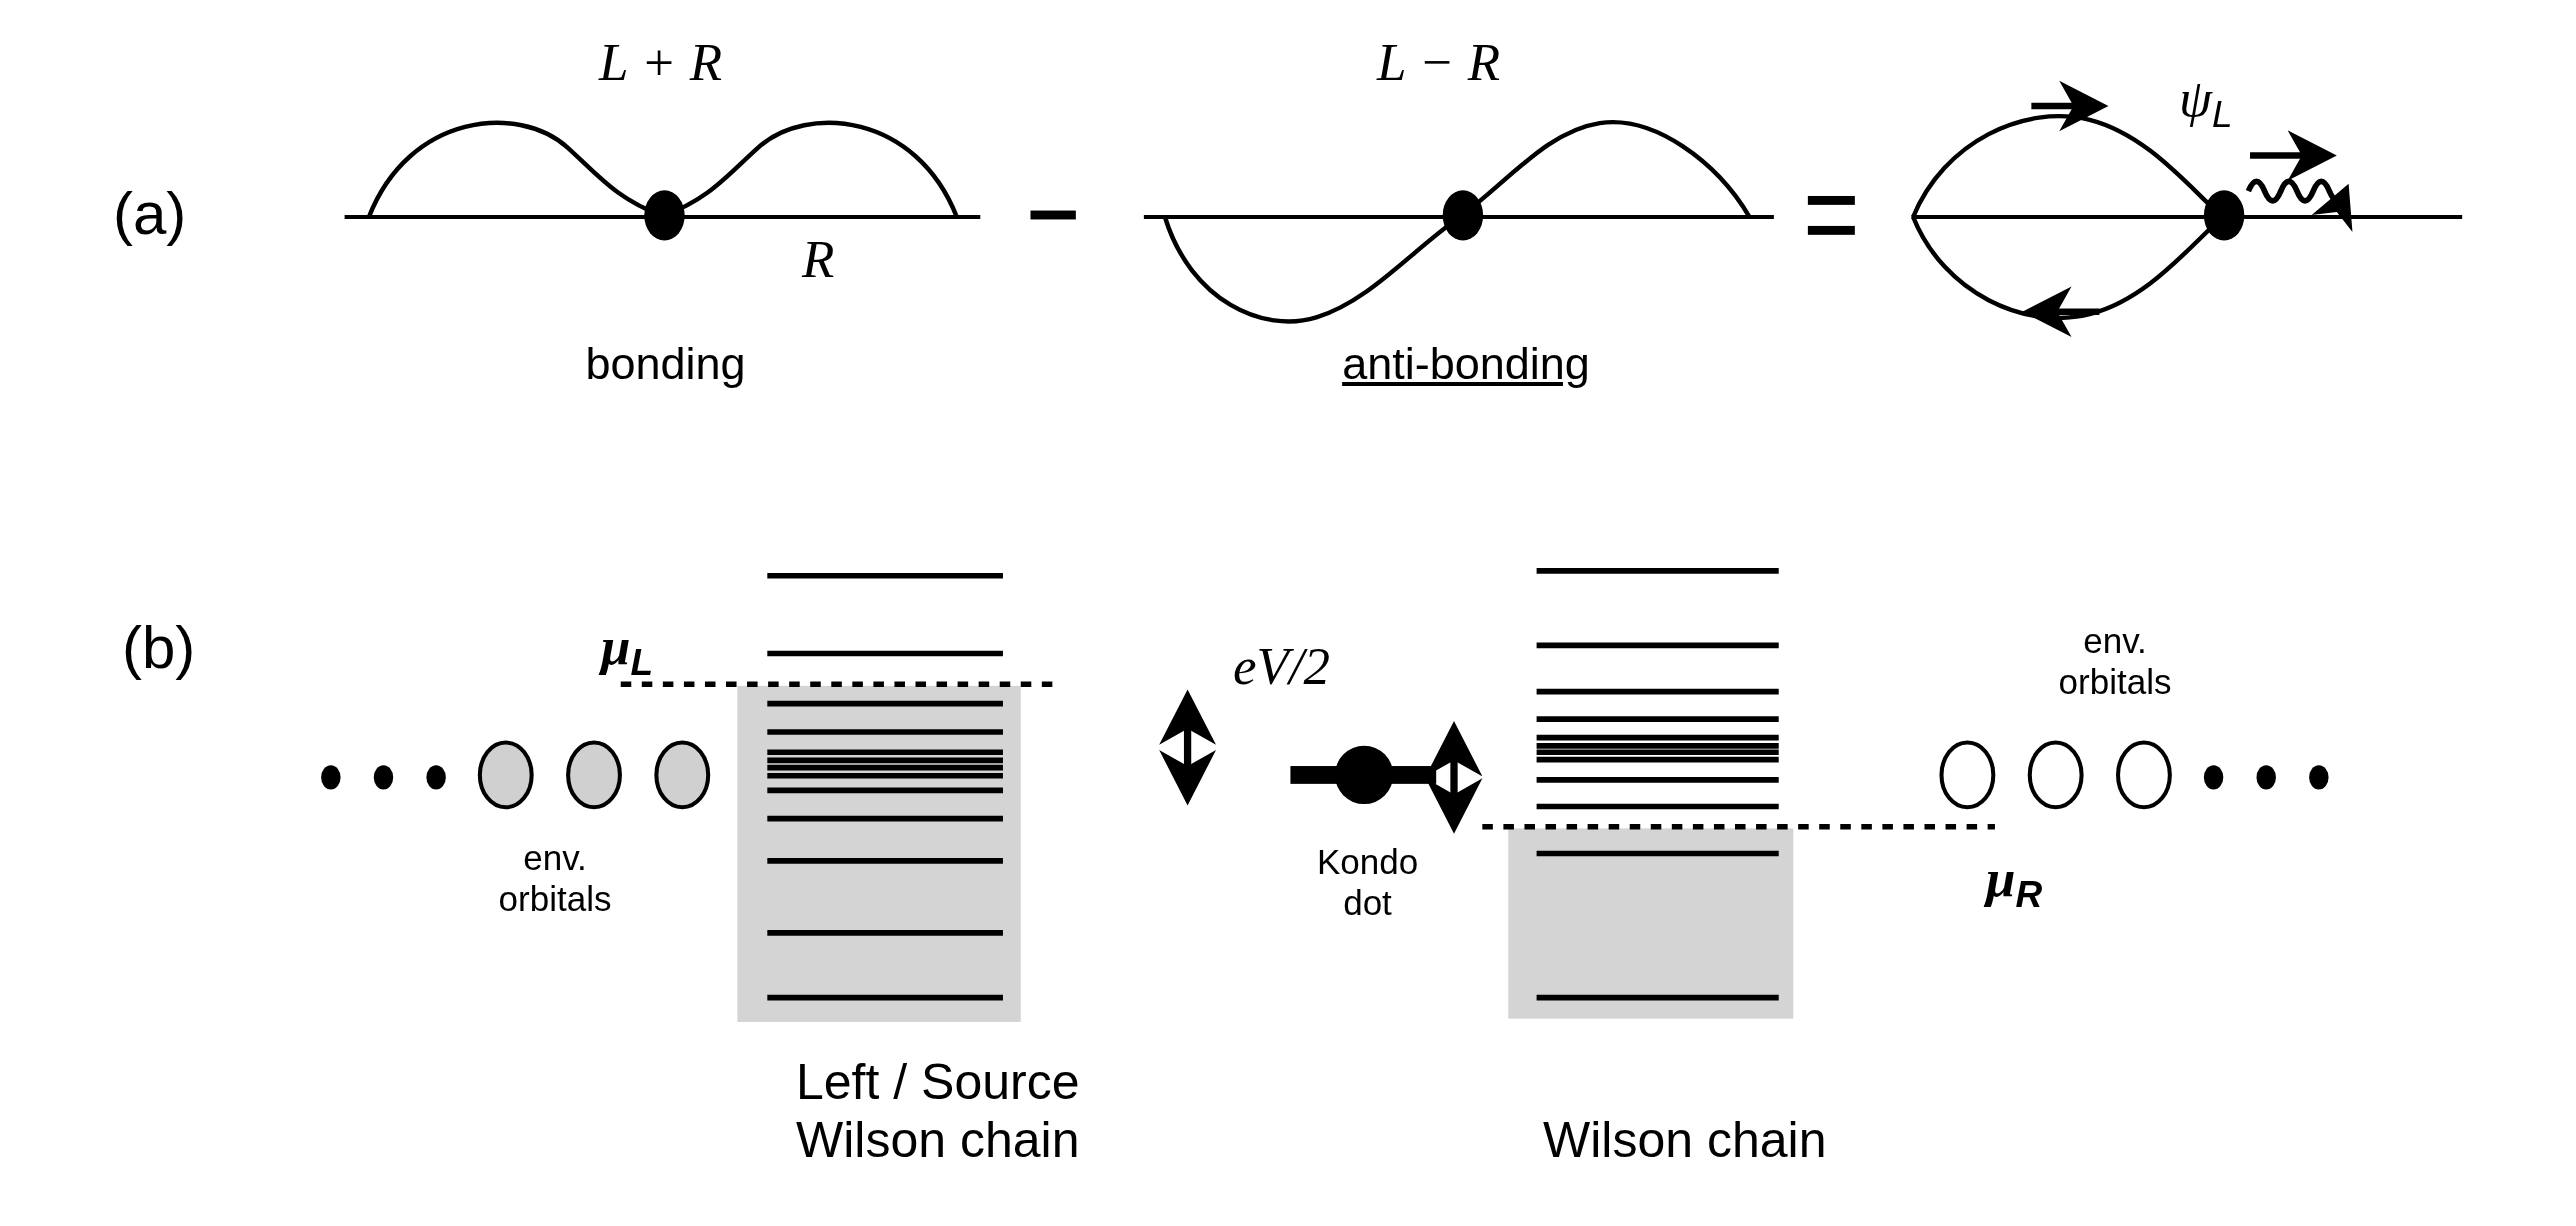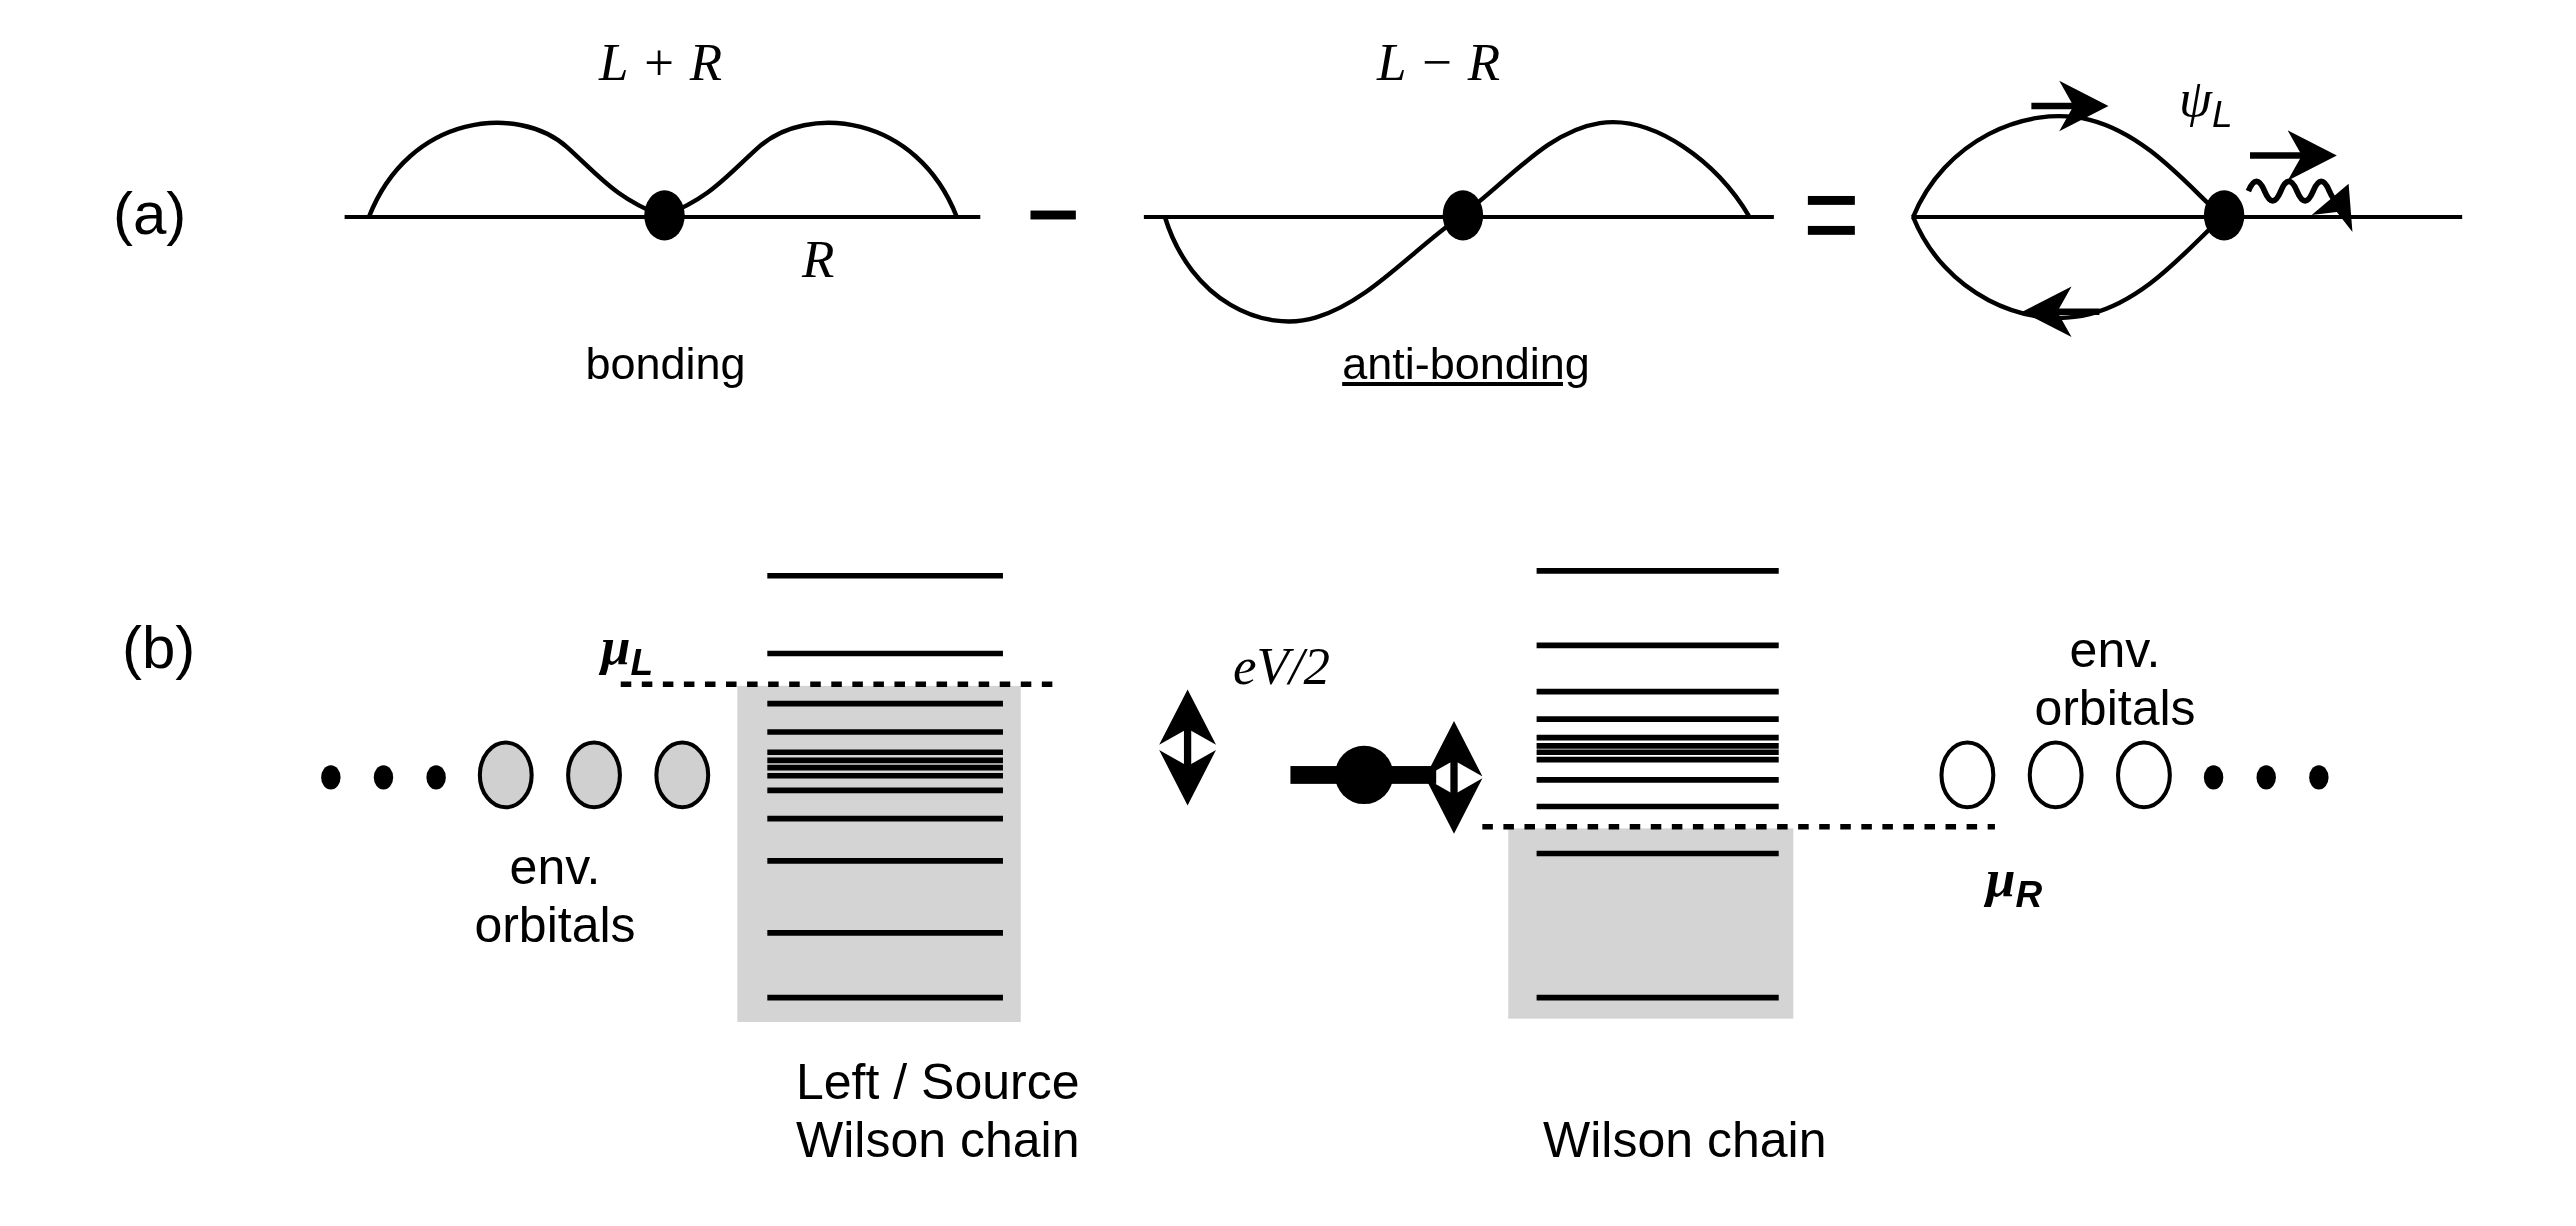--- a/index.html
+++ b/index.html
@@ -6,21 +6,21 @@
   body{width:2576px;height:1226px;font-family:"Liberation Sans",sans-serif;color:#000;}
   #stage{position:relative;width:2576px;height:1226px;overflow:hidden;background:#fff;}
   svg.layer{position:absolute;left:0;top:0;width:2576px;height:1226px;}
   .txt{position:absolute;white-space:pre;line-height:1.08;}
   .sans{font-family:"Liberation Sans",sans-serif;}
   .serif-it{font-family:"Liberation Serif",serif;font-style:italic;}
   .panel-tag{font-size:60px;}
   .caption{font-size:45px;text-align:center;}
   .mathlbl{font-size:53px;}
   .mathlbl .sub{font-size:37px;vertical-align:-0.30em;font-style:italic;}
-  .envlbl{font-size:50px;text-align:center;line-height:1.16;}
+  .envlbl{font-size:35px;text-align:center;line-height:1.16;}
   .chainlbl{font-size:50px;line-height:1.16;}
 </style>
 </head>
 <body>
 
 <div id="stage">
 
   <svg class="layer" viewBox="0 0 3180 1514">
     <defs>
       <marker id="arrHead" markerWidth="9" markerHeight="9" refX="6.2" refY="4.5" orient="auto" markerUnits="strokeWidth">
@@ -156,20 +156,21 @@
   <div class="txt sans panel-tag" style="left:122px;top:616px;">(b)</div>
 
   <div class="txt mathlbl" style="left:601px;top:617px;font-weight:bold;"><span class="serif-it">μ</span><span class="sub">L</span></div>
 
   <div class="txt sans envlbl" style="left:413px;top:838px;width:284px;"><span>env.</span><br><span>orbitals</span></div>
 
   <div class="txt sans chainlbl" style="left:782px;top:1053px;margin-left:14px;"><span>Left / Source</span><br><span>Wilson chain</span></div>
 
   <div class="txt serif-it mathlbl" style="left:1233px;top:638px;">eV/2</div>
 
+  <div class="txt sans envlbl" style="left:1238px;top:842px;width:259px;"><span>Kondo</span><br><span>dot</span></div>
 
   <div class="txt sans chainlbl" style="left:1543px;top:1053px;"><br><span>Wilson chain</span></div>
 
   <div class="txt sans envlbl" style="left:1973px;top:621px;width:284px;"><span>env.</span><br><span>orbitals</span></div>
 
   <div class="txt mathlbl" style="left:1986px;top:849px;font-weight:bold;"><span class="serif-it">μ</span><span class="sub">R</span></div>
 
 </div>
 
 

